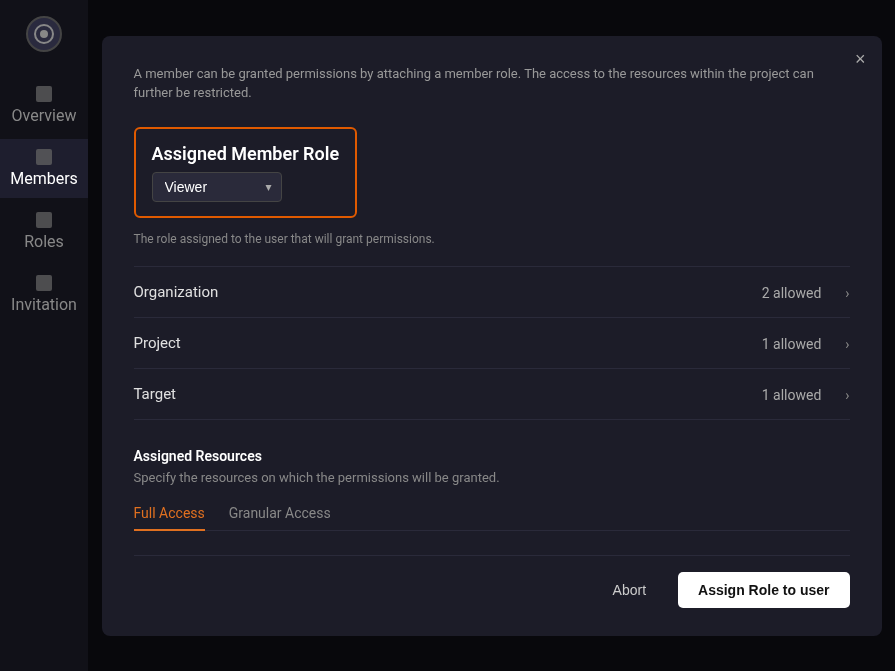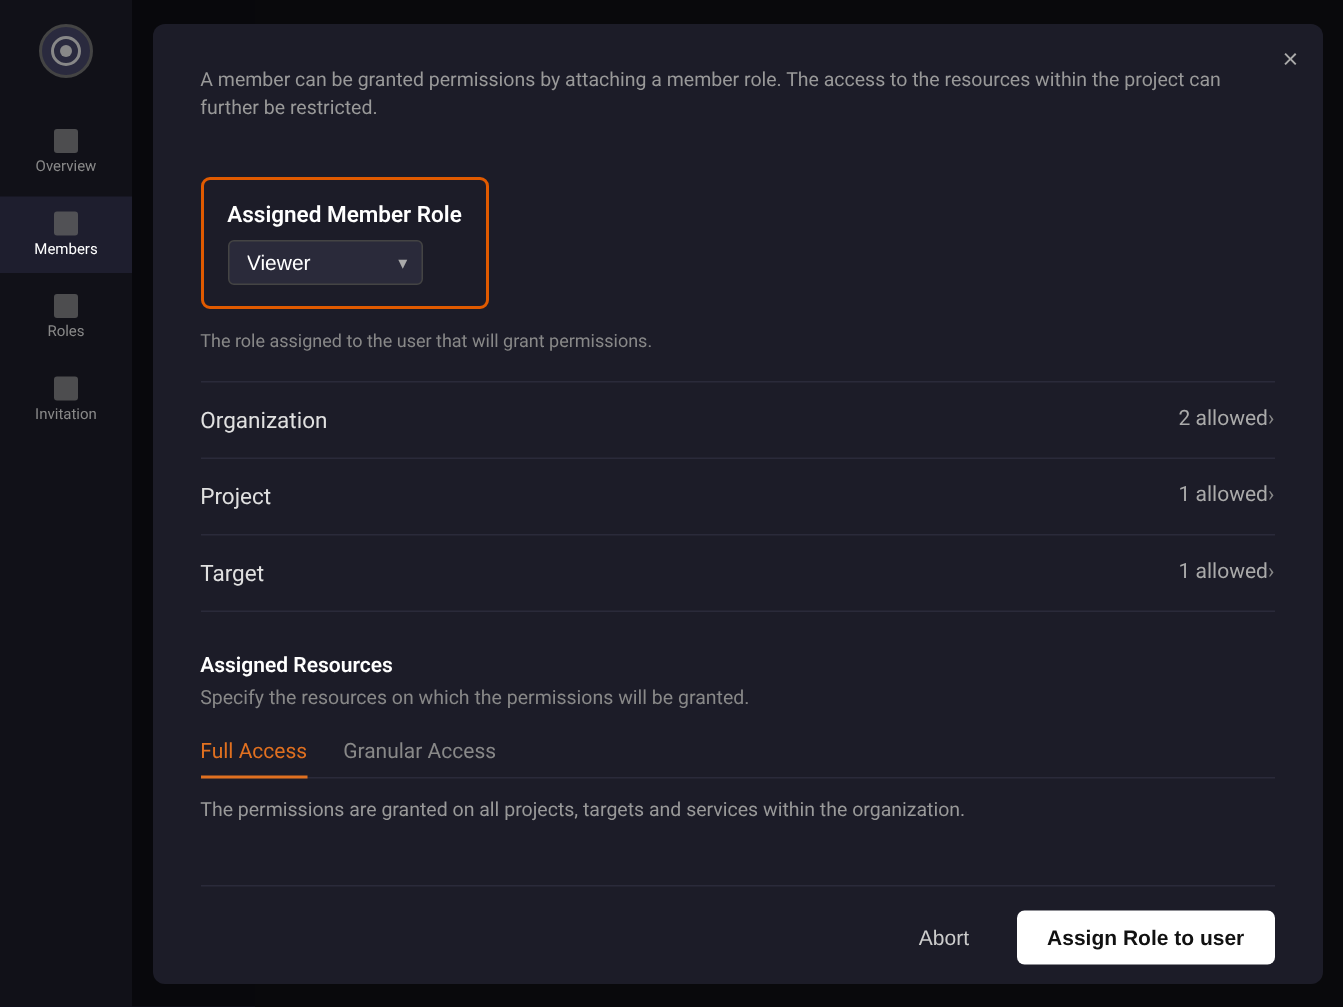--- a/index.html
+++ b/index.html
@@ -53,21 +53,21 @@
       background: #888;
     }
     .sidebar-item {
       width: 100%;
       padding: 10px 8px;
       display: flex;
       flex-direction: column;
       align-items: center;
       cursor: pointer;
       color: #888;
-      font-size: 10px;
+      font-size: 16px;
       gap: 4px;
       margin-bottom: 4px;
     }
     .sidebar-item.active {
       color: #fff;
       background: #1e1e2e;
     }
     .sidebar-item-icon {
       width: 16px;
       height: 16px;
@@ -116,33 +116,33 @@
     .modal-title {
       font-size: 18px;
       font-weight: 600;
       color: #fff;
       margin-bottom: 8px;
     }
     .modal-subtitle {
       font-size: 13px;
       color: #999;
       line-height: 1.5;
-      margin-bottom: 35px;
+      margin-bottom: 24px;
     }
 
     
     .role-section {
       border: 2px solid #e05a00;
       border-radius: 6px;
       padding: 14px 16px;
       display: inline-block;
       margin-bottom: 14px;
     }
     .role-label {
-      font-size: 15px;
+      font-size: 18px;
       font-weight: 600;
       color: #fff;
       margin-bottom: 8px;
     }
     .role-select {
       background: #2a2a3a;
       border: 1px solid #444;
       border-radius: 4px;
       color: #fff;
       padding: 6px 32px 6px 12px;
@@ -187,38 +187,38 @@
       margin-bottom: 20px;
     }
 
     
     .permission-list {
       width: 100%;
       margin-bottom: 28px;
     }
     .permission-row {
       display: flex;
-      align-items: flex-start;
+      align-items: flex-end;
       justify-content: space-between;
       padding: 16px 0;
       border-bottom: 1px solid #2a2a3a;
       cursor: pointer;
     }
     .permission-row:first-child {
       border-top: 1px solid #2a2a3a;
     }
     .permission-name {
       font-size: 15px;
       color: #e0e0e0;
       font-weight: 400;
     }
     .permission-right {
       display: flex;
       align-items: center;
-      gap: 0;
+      gap: 24px;
       color: #aaa;
       font-size: 14px;
     }
     .permission-right .chevron {
       color: #888;
       font-size: 14px;
     }
 
     
     .resources-section {
@@ -363,21 +363,20 @@
       </div>
 
       
       <div class="resources-section">
         <div class="resources-title">Assigned Resources</div>
         <div class="resources-subtitle">Specify the resources on which the permissions will be granted.</div>
         <div class="tabs">
           <div class="tab active">Full Access</div>
           <div class="tab">Granular Access</div>
         </div>
-        <div class="tab-content">The permissions are granted on all projects, targets and services within the organization.</div>
       </div>
 
       
       <div class="modal-footer">
         <button class="btn-abort">Abort</button>
         <button class="btn-assign">Assign Role to user</button>
       </div>
     </div>
   </div>
 </div>

